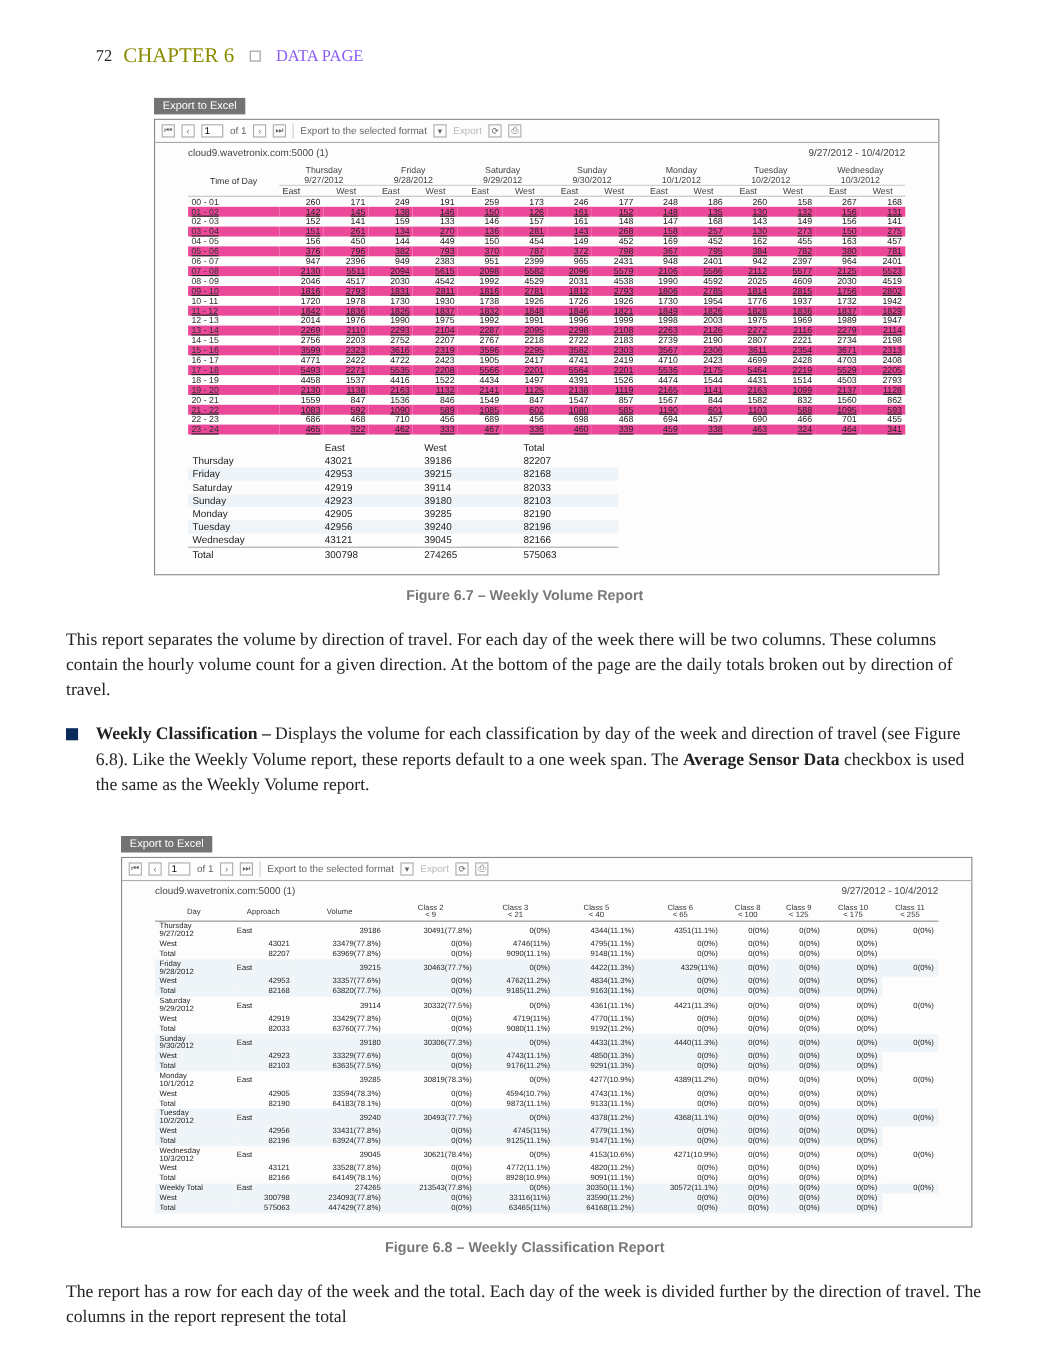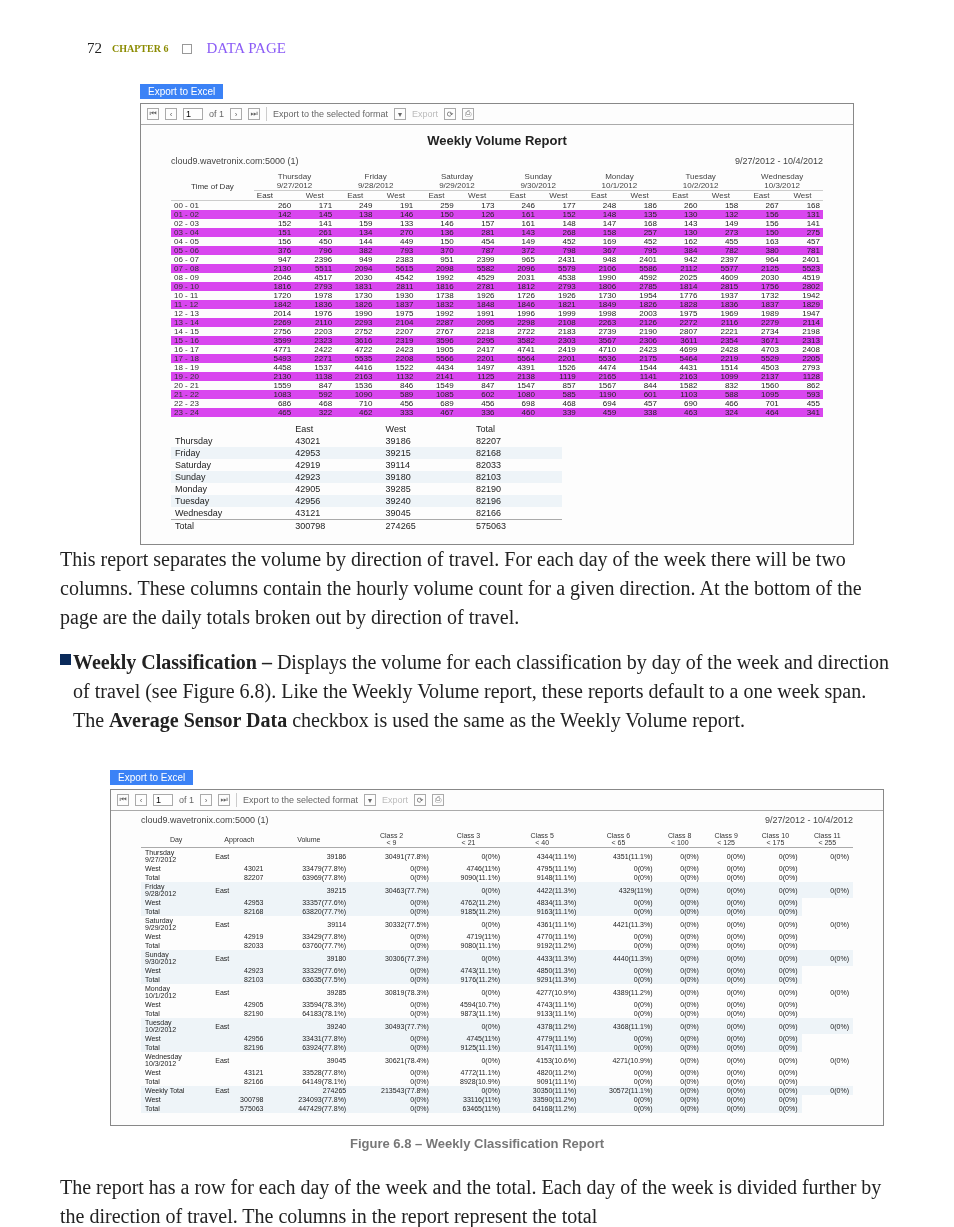--- a/index.html
+++ b/index.html
@@ -1,42 +1,42 @@
 <!DOCTYPE html>
 <html><head>
 <meta charset="utf-8">
 <style>
   * { box-sizing: border-box; margin: 0; padding: 0; }
   body { font-family: "Times New Roman", Georgia, serif; background: #fff; color: #222; width: 954px; }
   .page { padding: 40px 60px; }
   .header-line { display: flex; align-items: center; gap: 10px; margin-bottom: 24px; }
   .page-num { font-size: 15px; margin-left: 27px; }
-  .chap { font-size: 10px; font-weight: bold; color: #8b8b00; }
+  .chap { font-size: 19px; font-weight: normal; color: #8b8b00; }
   .chap-title { font-size: 15px; color: #8b5cf6; }
   .sq { width: 10px; height: 10px; border: 1px solid #999; display: inline-block; margin: 0 4px; }
-  .export-btn { background: #3b82f6; color: #fff; font-family: Arial; font-size: 10px; padding: 2px 8px; display: inline-block; margin-bottom: 4px; }
+  .export-btn { background: #737373; color: #fff; font-family: Arial; font-size: 10px; padding: 2px 8px; display: inline-block; margin-bottom: 4px; }
   .report-box { border: 1px solid #888; background: #fdfdfd; font-family: Arial, sans-serif; font-size: 9px; }
   .toolbar { border-bottom: 1px solid #aaa; padding: 3px 6px; display: flex; align-items: center; gap: 6px; color: #666; }
   .tb-icon { width: 12px; height: 12px; border: 1px solid #aaa; display: inline-flex; align-items: center; justify-content: center; font-size: 8px; }
   .pagefield { width: 20px; border: 1px solid #aaa; font-size: 9px; padding: 0 2px; }
   .report-title { font-weight: bold; font-size: 13px; text-align: center; padding: 8px 0 4px; }
   .report-inner { padding: 4px 30px 12px; }
   .sub-row { display: flex; justify-content: space-between; font-size: 9px; color: #444; margin-bottom: 6px; }
   table.vol { border-collapse: collapse; width: 100%; font-size: 8px; text-align: right; }
   table.vol th, table.vol td { padding: 0 3px; }
   table.vol .day-head td { border-bottom: 1px solid #ccc; color: #444; text-align: center; }
-  table.vol .hodd { background: #d946ef; }
+  table.vol .hodd { background: #ec4899; text-decoration: underline; }
   table.vol td:first-child { text-align: left; color: #333; }
   table.summary { margin-top: 6px; border-collapse: collapse; font-size: 9px; width: 60%; }
   table.summary td { padding: 1px 18px 1px 4px; text-align: left; }
   table.summary .alt { background: #eef4f8; }
   table.summary .tot td { border-top: 1px solid #aaa; }
   .fig-caption { text-align: center; font-family: Arial, sans-serif; font-weight: bold; color: #777; font-size: 13px; margin: 10px 0 22px; }
-  .body-text { font-size: 20px; line-height: 1.45; margin-bottom: 16px; }
-  .bullet-row { display: flex; gap: 2px; margin-bottom: 16px; }
+  .body-text { font-size: 16px; line-height: 1.45; margin-bottom: 16px; }
+  .bullet-row { display: flex; gap: 16px; margin-bottom: 16px; }
   .bullet-sq { width: 11px; height: 11px; background: #0a2a5a; margin-top: 6px; flex-shrink: 0; }
   table.class { border-collapse: collapse; width: 100%; font-size: 7px; text-align: right; }
   table.class th, table.class td { padding: 1px 4px; }
   table.class th { color: #333; font-weight: normal; border-bottom: 1px solid #aaa; text-align: center; }
   table.class td.l { text-align: left; }
   table.class .alt { background: #eef4f8; }
 </style>
 </head>
 <body>
 
@@ -59,21 +59,20 @@
         <span>of 1</span>
         <span class="tb-icon">›</span>
         <span class="tb-icon">⏭</span>
         <span style="border-left:1px solid #ccc;height:14px;"></span>
         <span>Export to the selected format</span>
         <span class="tb-icon">▾</span>
         <span style="color:#bbb">Export</span>
         <span class="tb-icon">⟳</span>
         <span class="tb-icon">⎙</span>
       </div>
-      <div class="report-title">Weekly Volume Report</div>
       <div class="report-inner">
         <div class="sub-row">
           <span>cloud9.wavetronix.com:5000 (1)</span>
           <span>9/27/2012 - 10/4/2012</span>
         </div>
         <table class="vol" id="vol-table">
             <tbody>
               <tr class="day-head">
                 <td rowspan="2" style="text-align:center">Time of Day</td>
                 <td colspan="2">Thursday<br>9/27/2012</td>
@@ -629,20 +628,21 @@
                 <td>300798</td>
                 <td>274265</td>
                 <td>575063</td>
               </tr>
             </tbody>
           </table>
       </div>
     </div>
   </div>
 
+  <div class="fig-caption">Figure 6.7 – Weekly Volume Report</div>
 
   <p class="body-text">This report separates the volume by direction of travel. For each day of the week there will be two columns. These columns contain the hourly volume count for a given direction. At the bottom of the page are the daily totals broken out by direction of travel.</p>
 
   <div class="bullet-row">
     <div class="bullet-sq"></div>
     <p class="body-text">
       <b>Weekly Classification –</b><span> Displays the volume for each classification by day of the week and direction of travel (see Figure 6.8). Like the Weekly Volume report, these reports default to a one week span. The </span><b>Average Sensor Data</b><span> checkbox is used the same as the Weekly Volume report.</span>
     </p>
   </div>
 

